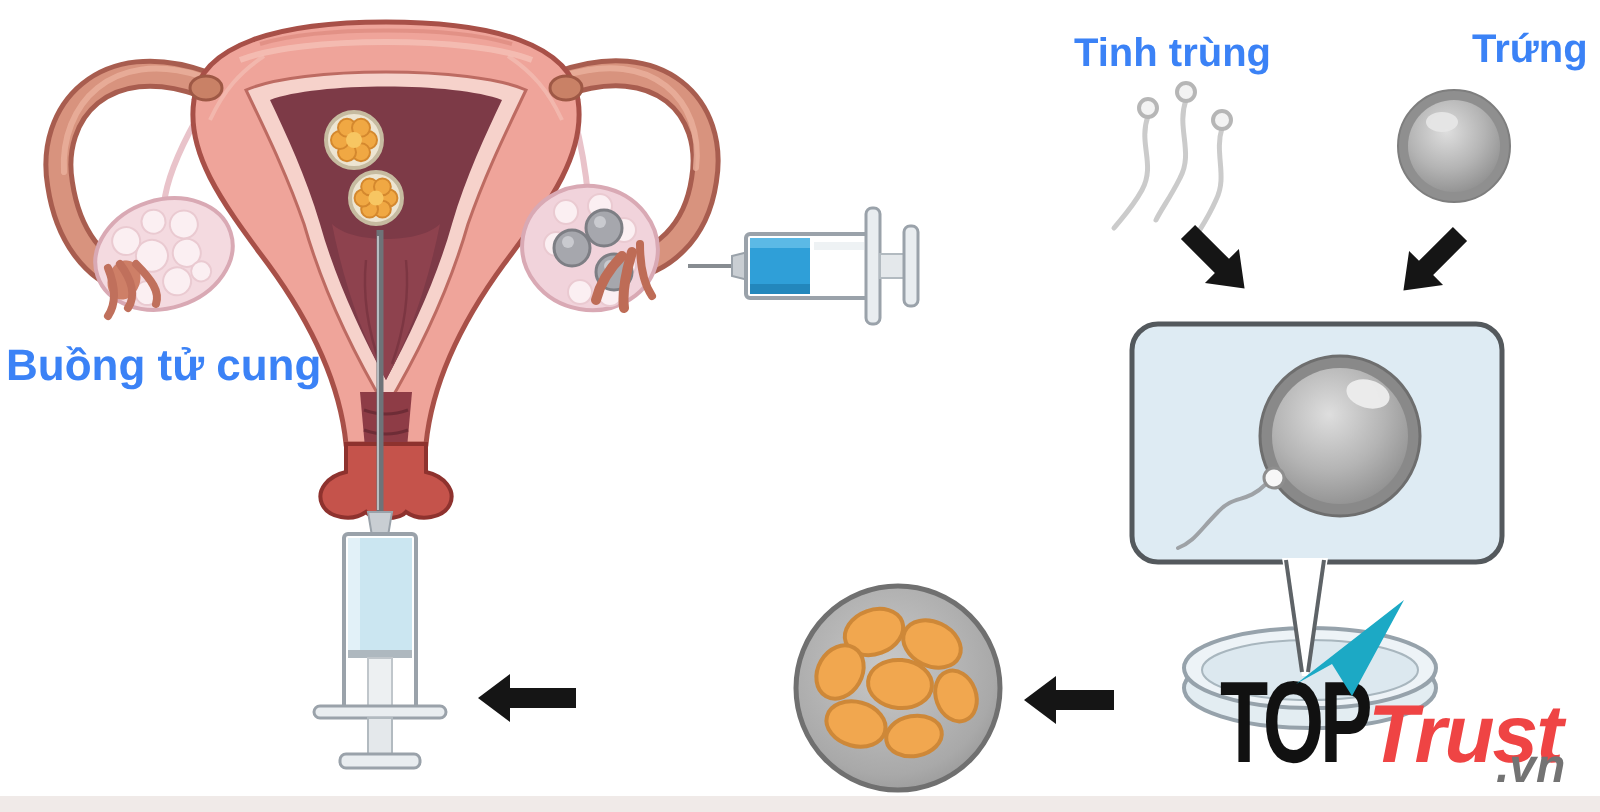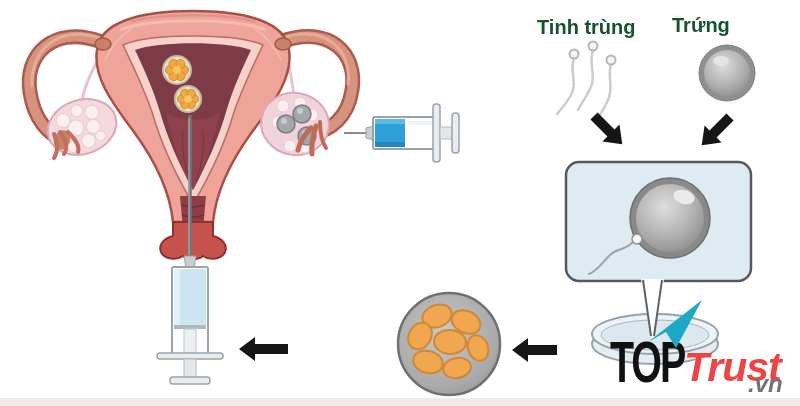--- a/index.html
+++ b/index.html
@@ -2,26 +2,26 @@
 <html><head>
 <meta charset="utf-8">
 <style>
   html,body{margin:0;padding:0;background:#ffffff;}
   .stage{
     position:relative;width:800px;height:406px;overflow:hidden;background:#ffffff;
     font-family:"Liberation Sans",sans-serif;
   }
   .scene{position:absolute;left:0;top:0;z-index:1;}
   .label{
-    position:absolute;z-index:2;font-weight:bold;color:#14532d;line-height:1;
+    position:absolute;z-index:2;font-weight:bold;color:#3b82f6;line-height:1;
     white-space:nowrap;
   }
   .label-buong{left:3px;top:172px;font-size:22px;}
   .label-tinhtrung{left:537px;top:17px;font-size:20px;}
-  .label-trung{left:672px;top:15px;font-size:20px;}
+  .label-trung{left:736px;top:15px;font-size:20px;}
   .label-chuyenphoi{left:273px;top:310px;font-size:20px;}
   .logo{position:absolute;z-index:3;line-height:1;white-space:nowrap;}
   .logo-top{
     left:610px;top:333px;font-size:58px;font-weight:bold;color:#111111;
     letter-spacing:-3px;transform:scaleX(.68);transform-origin:left top;
   }
   .logo-cursor{left:646px;top:298px;width:60px;height:52px;z-index:4;}
   .logo-trust{
     left:684px;top:347px;font-size:41px;font-weight:bold;font-style:italic;
     color:#ef4444;letter-spacing:-1px;z-index:5;
@@ -251,20 +251,21 @@
       <ellipse cx="466" cy="322" rx="15" ry="11" transform="rotate(25 466 322)"></ellipse>
       <ellipse cx="420" cy="336" rx="14" ry="11" transform="rotate(-60 420 336)"></ellipse>
       <ellipse cx="450" cy="342" rx="16" ry="12" transform="rotate(5 450 342)"></ellipse>
       <ellipse cx="478" cy="348" rx="13" ry="10" transform="rotate(70 478 348)"></ellipse>
       <ellipse cx="428" cy="362" rx="15" ry="11" transform="rotate(15 428 362)"></ellipse>
       <ellipse cx="457" cy="368" rx="14" ry="10" transform="rotate(-10 457 368)"></ellipse>
     </g>
   </g>
 </svg>
 
+<div class="label label-buong">Buồng tử cung</div>
 <div class="label label-tinhtrung">Tinh trùng</div>
 <div class="label label-trung">Trứng</div>
 
 <div class="logo logo-top">TOP</div>
 <svg class="logo logo-cursor" viewBox="0 0 60 52">
   <polygon points="2,44 56,2 30,50 20,34" fill="#1ca9c5"></polygon>
 </svg>
 <div class="logo logo-trust">Trust</div>
 <div class="logo logo-vn">.vn</div>
 

